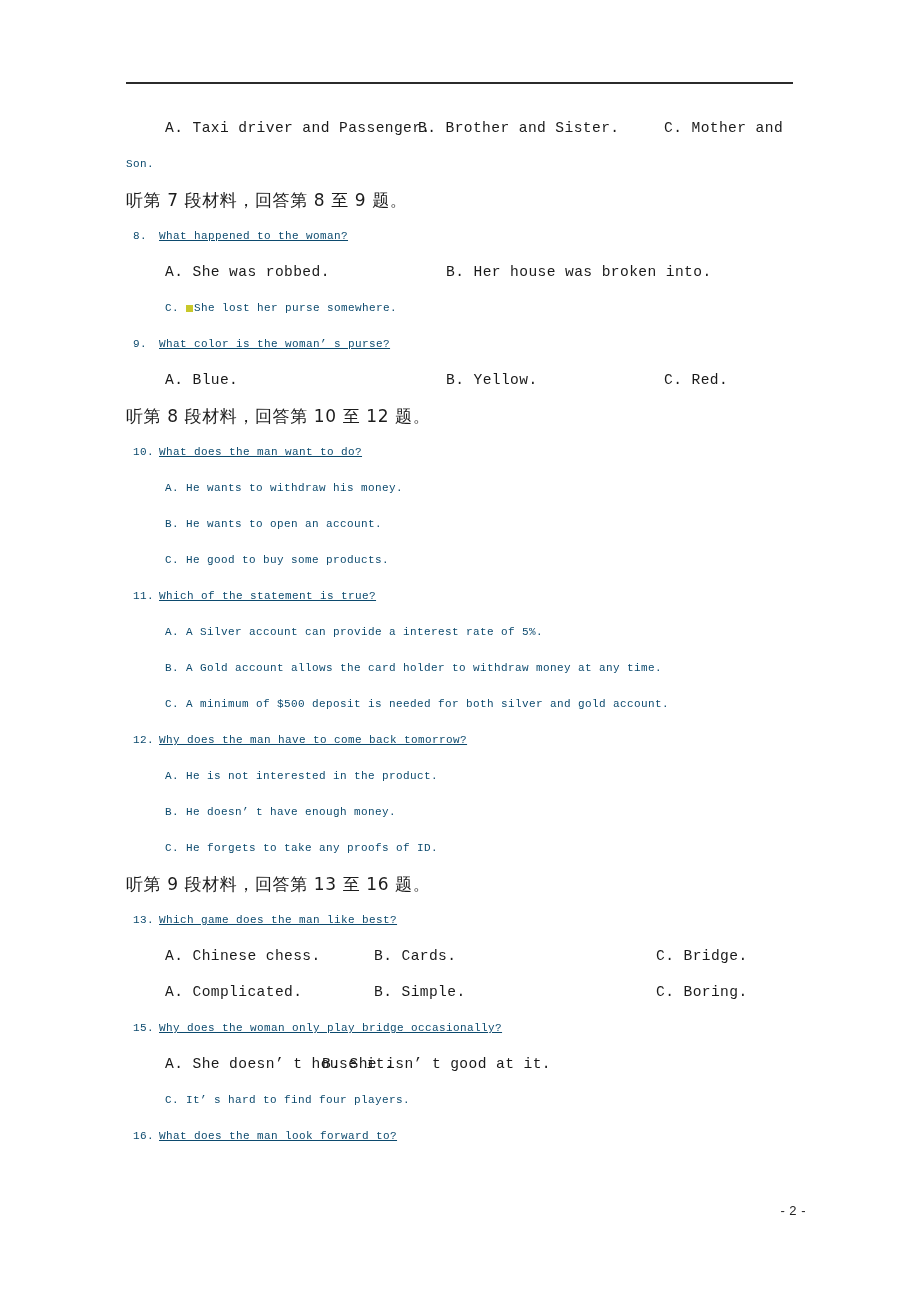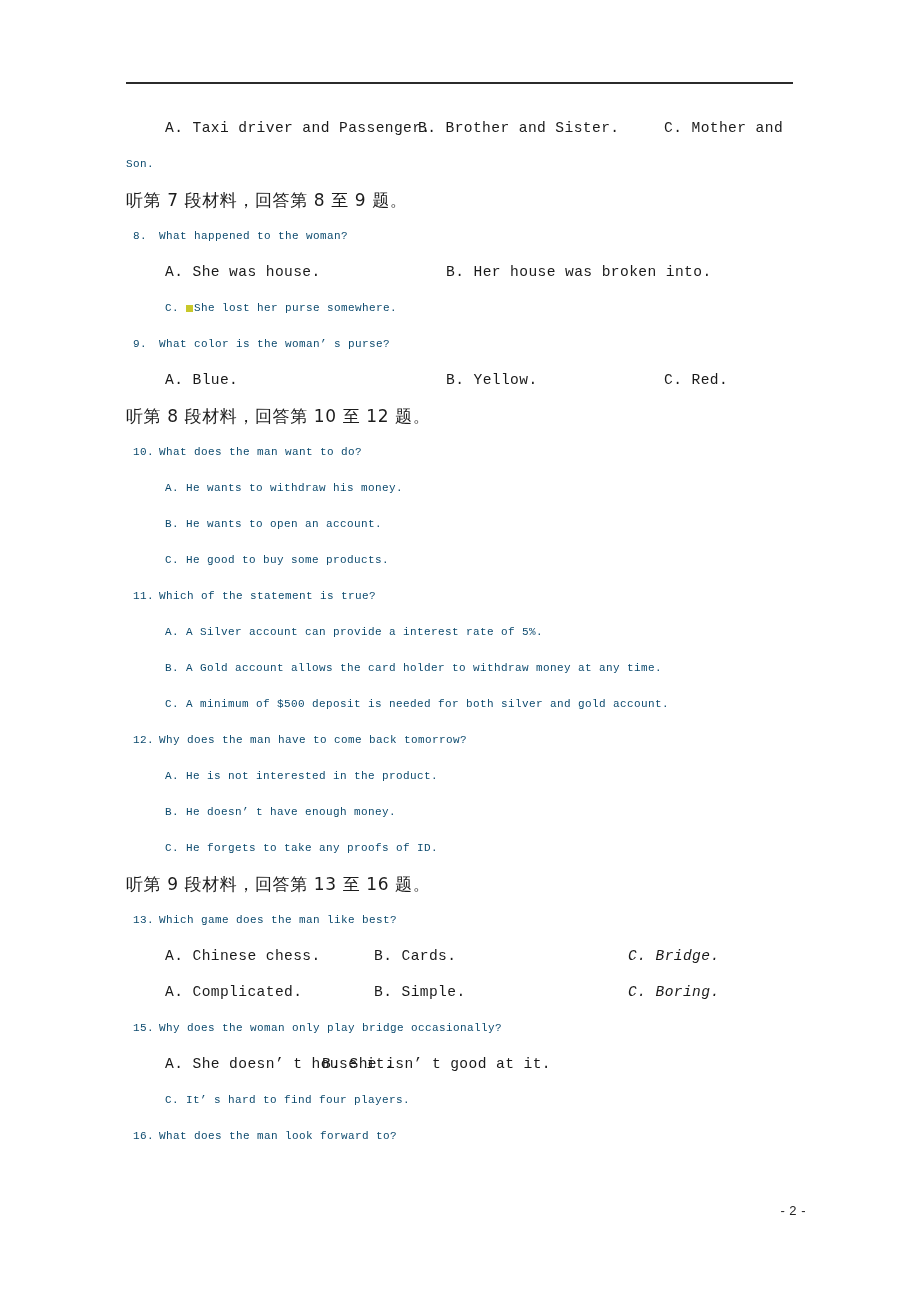--- a/index.html
+++ b/index.html
@@ -58,20 +58,21 @@
     font-size: 17px;
     line-height: 36px;
     letter-spacing: 0.6px;
     white-space: pre;
     color: #1c1c1c;
   }
 
   
   .q-line {
     padding-left: 7px;
+    text-decoration: underline;
   }
   .q-line .q-num {
     display: inline-block;
     width: 26px;
   }
 
   
   .opt-line {
     padding-left: 39px;
   }
@@ -90,21 +91,21 @@
     letter-spacing: 0.4px;
     white-space: pre;
   }
 
   
   .col-a { left: 39px; }
   .col-b-wide { left: 292px; }
   .col-b-mid  { left: 248px; }
   .col-b-far  { left: 320px; }
   .col-b-near { left: 196px; }
-  .col-c-wide { left: 502px; font-style: italic; }
+  .col-c-wide { left: 530px; }
   .col-c-far  { left: 538px; }
 
   
   .cont-line { padding-left: 0px; }
 
   
   .hl-mark {
     display: inline-block;
     width: 7px;
     height: 7px;
@@ -141,21 +142,21 @@
       <span class="opt col-b-wide">B. Brother and Sister.</span>
       <span class="opt col-c-far">C. Mother and</span>
     </div>
     <div class="line cont-line">Son.</div>
 
     <div class="cn-line cont-line">听第 7 段材料，回答第 8 至 9 题。</div>
 
     <div class="line q-line"><span class="q-num">8.</span><span>What happened to the woman?</span></div>
 
     <div class="opt-row">
-      <span class="opt col-a">A. She was house.</span>
+      <span class="opt col-a">A. She was robbed.</span>
       <span class="opt col-b-far">B. Her house was broken into.</span>
     </div>
 
     <div class="line opt-line"><span>C. </span><span class="hl-mark"></span><span>She lost her purse somewhere.</span></div>
 
     <div class="line q-line"><span class="q-num">9.</span><span>What color is the woman’ s purse?</span></div>
 
     <div class="opt-row">
       <span class="opt col-a">A. Blue.</span>
       <span class="opt col-b-far">B. Yellow.</span>

